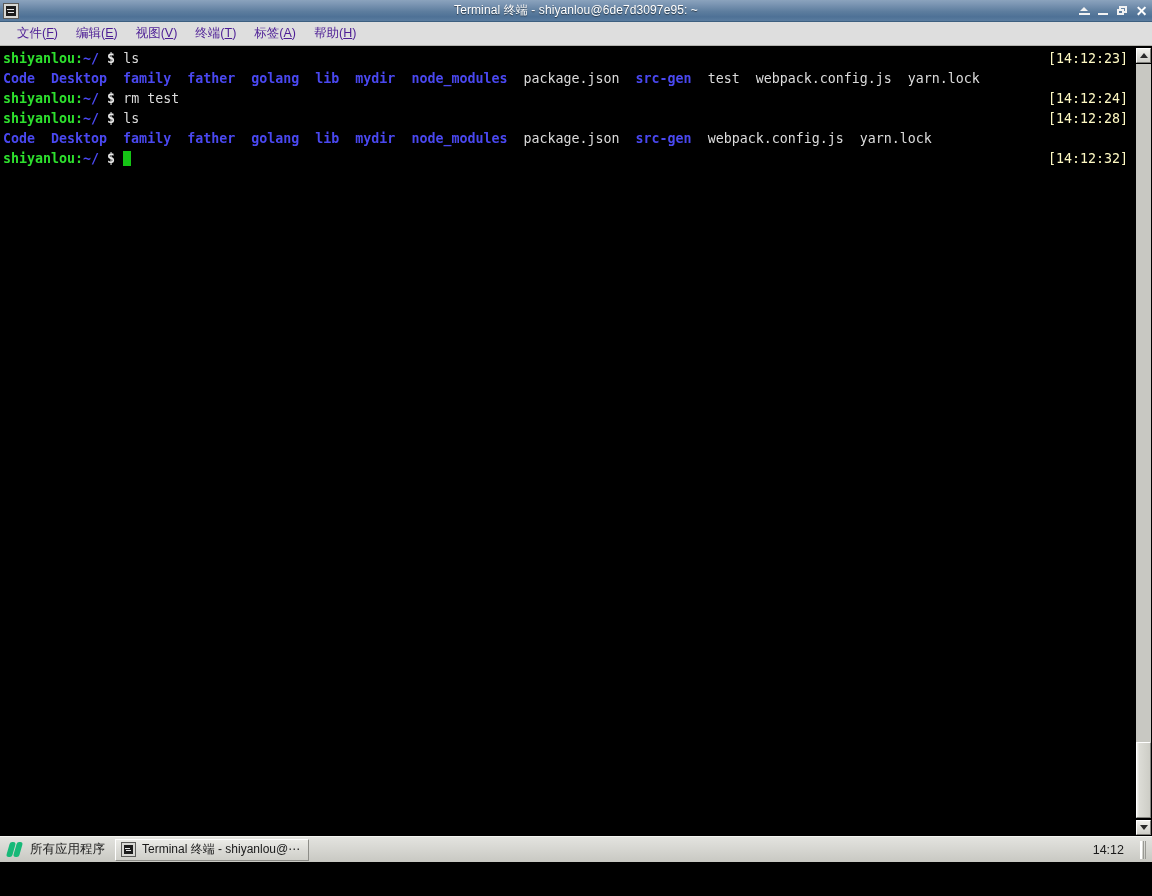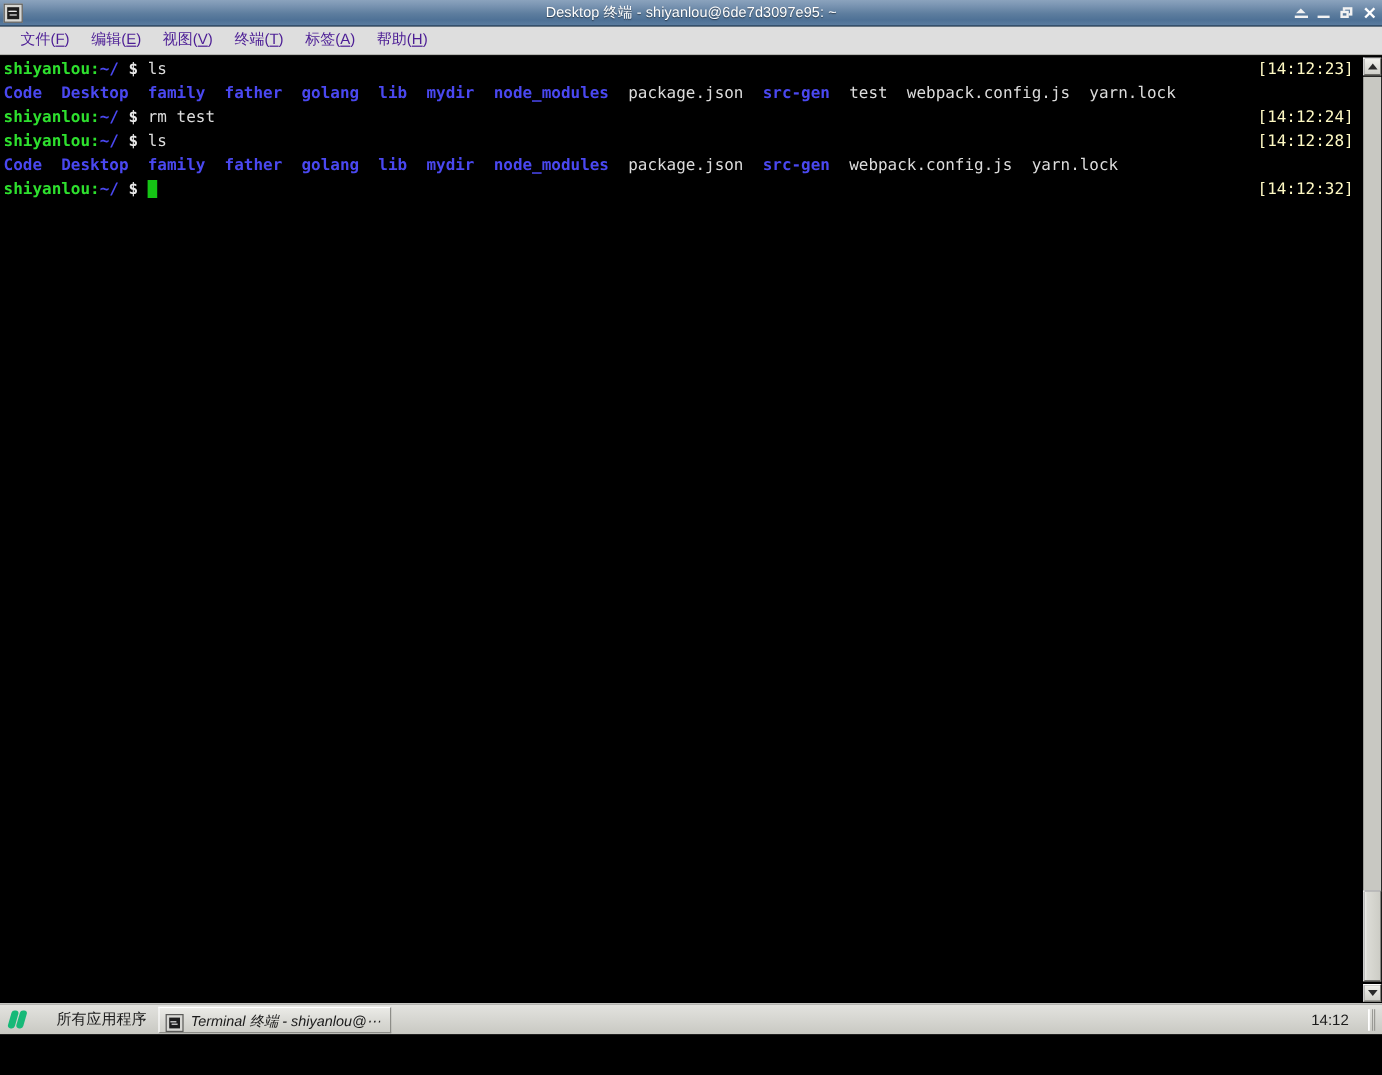--- a/index.html
+++ b/index.html
@@ -254,21 +254,21 @@
     height: 26px;
     background: linear-gradient(to bottom, #e3e3df 0%, #d6d6d1 50%, #c8c8c2 100%);
     border-top: 1px solid #f4f4f0;
     box-sizing: border-box;
     display: flex;
     align-items: center;
   }
   #app-menu {
     display: flex;
     align-items: center;
-    gap: 24px;
+    gap: 7px;
     padding: 0 10px 0 6px;
     height: 24px;
     cursor: default;
     justify-content: flex-end;
   }
   #logo-icon {
     width: 17px;
     height: 17px;
     position: relative;
     flex: none;
@@ -281,32 +281,31 @@
     background: #17b978;
     border-radius: 2px 3px 2px 3px;
     transform: skewX(-16deg);
   }
   #logo-icon i.l1 { left: 2px; }
   #logo-icon i.l2 { left: 9px; }
   #app-menu-label { font-size: 12.5px; color: #1a1a1a; white-space: nowrap; }
 
   .task-button {
     display: flex;
-    align-items: flex-end;
+    align-items: center;
     gap: 6px;
     height: 22px;
     padding: 0 8px 0 5px;
     background: linear-gradient(to bottom, #ebebe7 0%, #dadad5 55%, #cfcfc9 100%);
     border: 1px solid #ffffff;
     border-right-color: #8d8d88;
     border-bottom-color: #8d8d88;
     box-sizing: border-box;
     max-width: 198px;
     cursor: default;
-    font-style: italic;
   }
   .tb-icon {
     width: 15px; height: 15px;
     background: #d8d8d4;
     border: 1px solid #5a5a58;
     box-sizing: border-box;
     position: relative;
     flex: none;
   }
   .tb-icon::before {
@@ -356,21 +355,21 @@
     background: #000000;
   }
 </style>
 </head>
 <body>
 
 <div id="window">
 
   <div id="titlebar">
     <div id="titlebar-icon"></div>
-    <div id="titlebar-title">Desktop 终端 - shiyanlou@6de7d3097e95: ~</div>
+    <div id="titlebar-title">Terminal 终端 - shiyanlou@6de7d3097e95: ~</div>
     <div id="winbuttons">
       <div class="winbtn wb-shade"></div>
       <div class="winbtn wb-min"></div>
       <div class="winbtn wb-max"></div>
       <div class="winbtn wb-close">✕</div>
     </div>
   </div>
 
   <div id="menubar">
     <div class="menu-item"><span>文件</span>(<span class="accel">F</span>)</div>

